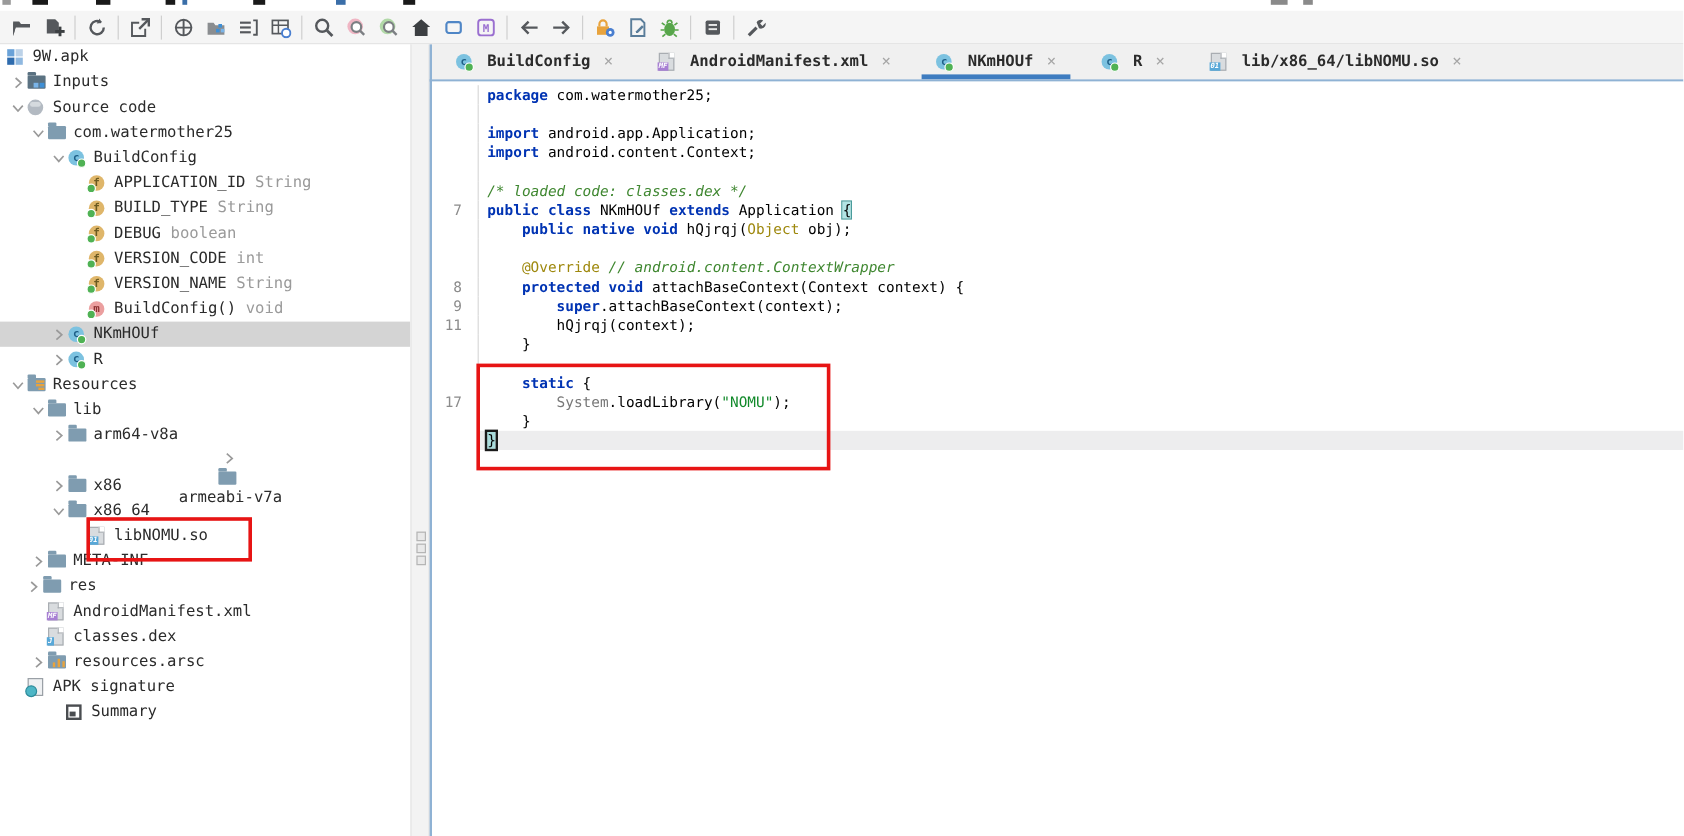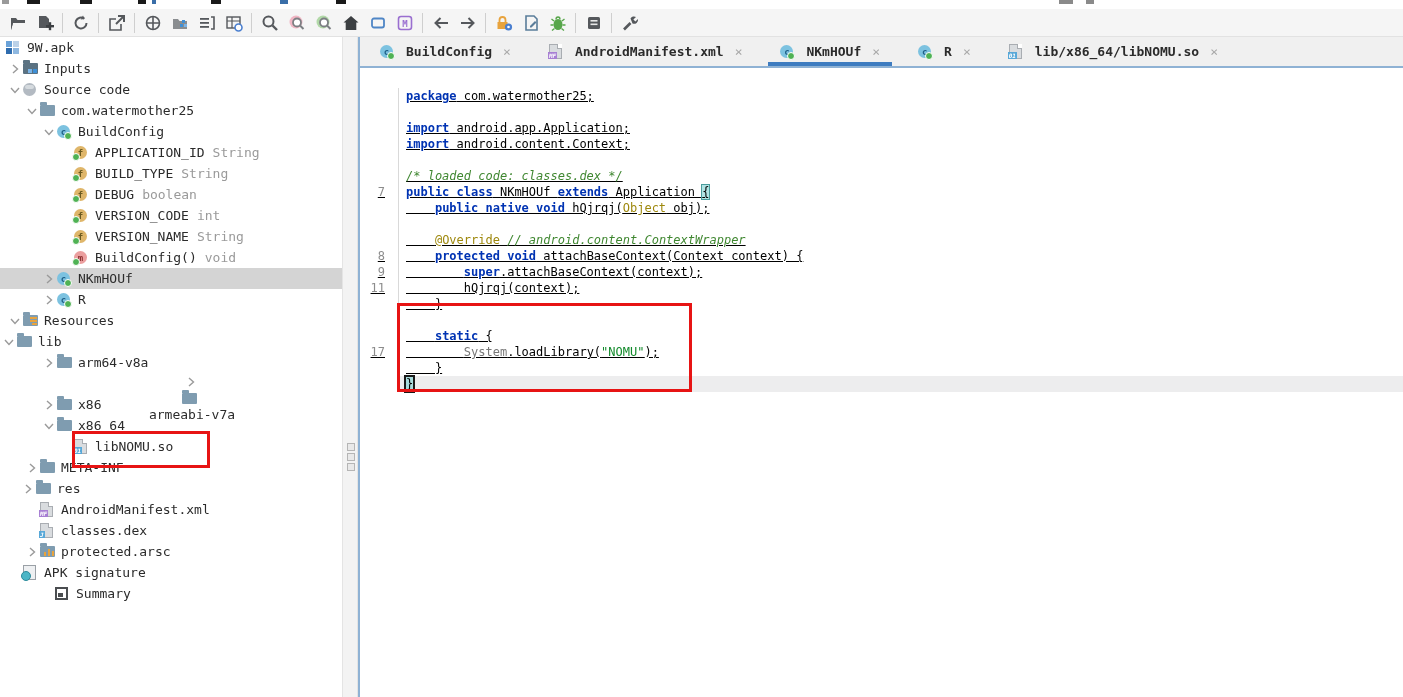--- a/index.html
+++ b/index.html
@@ -40,21 +40,21 @@
   
   #tabbar{position:absolute;left:360px;top:37px;right:0;height:29px;background:#f0f0f0;
           display:flex;align-items:stretch;padding-left:8px;box-sizing:border-box;}
   .tab{position:relative;display:flex;align-items:center;gap:7px;padding:0 12px;margin-right:14px;
        font-size:13px;font-weight:bold;color:#2b2b2b;cursor:default;}
   .tab .underline{position:absolute;left:0;right:0;bottom:0;height:4px;background:#3e7cc0;display:none;}
   .tab.active .underline{display:block;}
   .tab-close{color:#a6a6a6;font-size:13px;font-weight:normal;margin-left:4px;}
 
   
-  #editor{position:absolute;left:360px;top:68px;right:0;bottom:0;background:#fff;padding-top:20px;text-decoration:underline;}
+  #editor{position:absolute;left:360px;top:68px;right:0;bottom:0;background:#fff;padding-top:3px;}
   .code-row{display:flex;height:16px;line-height:16px;font-size:12px;}
   .gut{width:39px;flex:none;text-align:right;padding-right:13px;box-sizing:border-box;
        color:#8c8c8c;border-right:1px solid #d9d9d9;}
   .code{flex:1;white-space:pre;padding-left:7px;color:#000;}
   .code.current{background:#ededee;}
   .tk-k{color:#0033b3;font-weight:bold;}
   .tk-c{color:#3F8730;font-style:italic;}
   .tk-a{color:#9E880D;}
   .tk-o{color:#9E880D;}
   .tk-s{color:#128a2b;}
@@ -420,21 +420,21 @@
         </span>
         <span class="t-ico">
           <span class="i-folder">
             <i class="rl rl1"></i>
             <i class="rl rl2"></i>
             <i class="rl rl3"></i>
           </span>
         </span>
         <span class="t-label">Resources</span>
       </div>
-      <div class="tree-row" style="">
+      <div class="tree-row" style="padding-left: 23px;">
         <span class="chev-box">
           <span class="chev-exp" style="display:inline-flex">
             <svg width="10" height="10" viewBox="0 0 10 10">
               <path d="M3 1l4.5 4L3 9" stroke="#9a9a9a" stroke-width="1.4" fill="none"></path>
             </svg>
           </span>
         </span>
         <span class="t-ico">
           <span class="i-folder"></span>
         </span>
@@ -553,21 +553,21 @@
             </svg>
           </span>
         </span>
         <span class="t-ico">
           <span class="i-folder">
             <i class="bar bar1"></i>
             <i class="bar bar2"></i>
             <i class="bar bar3"></i>
           </span>
         </span>
-        <span class="t-label">protected.arsc</span>
+        <span class="t-label">resources.arsc</span>
       </div>
       <div class="tree-row" style="padding-left: 6px; align-items: center;">
         <span class="chev-box"></span>
         <span class="t-ico">
           <span class="i-cert">
             <i class="seal"></i>
           </span>
         </span>
         <span class="t-label">APK signature</span>
       </div>

